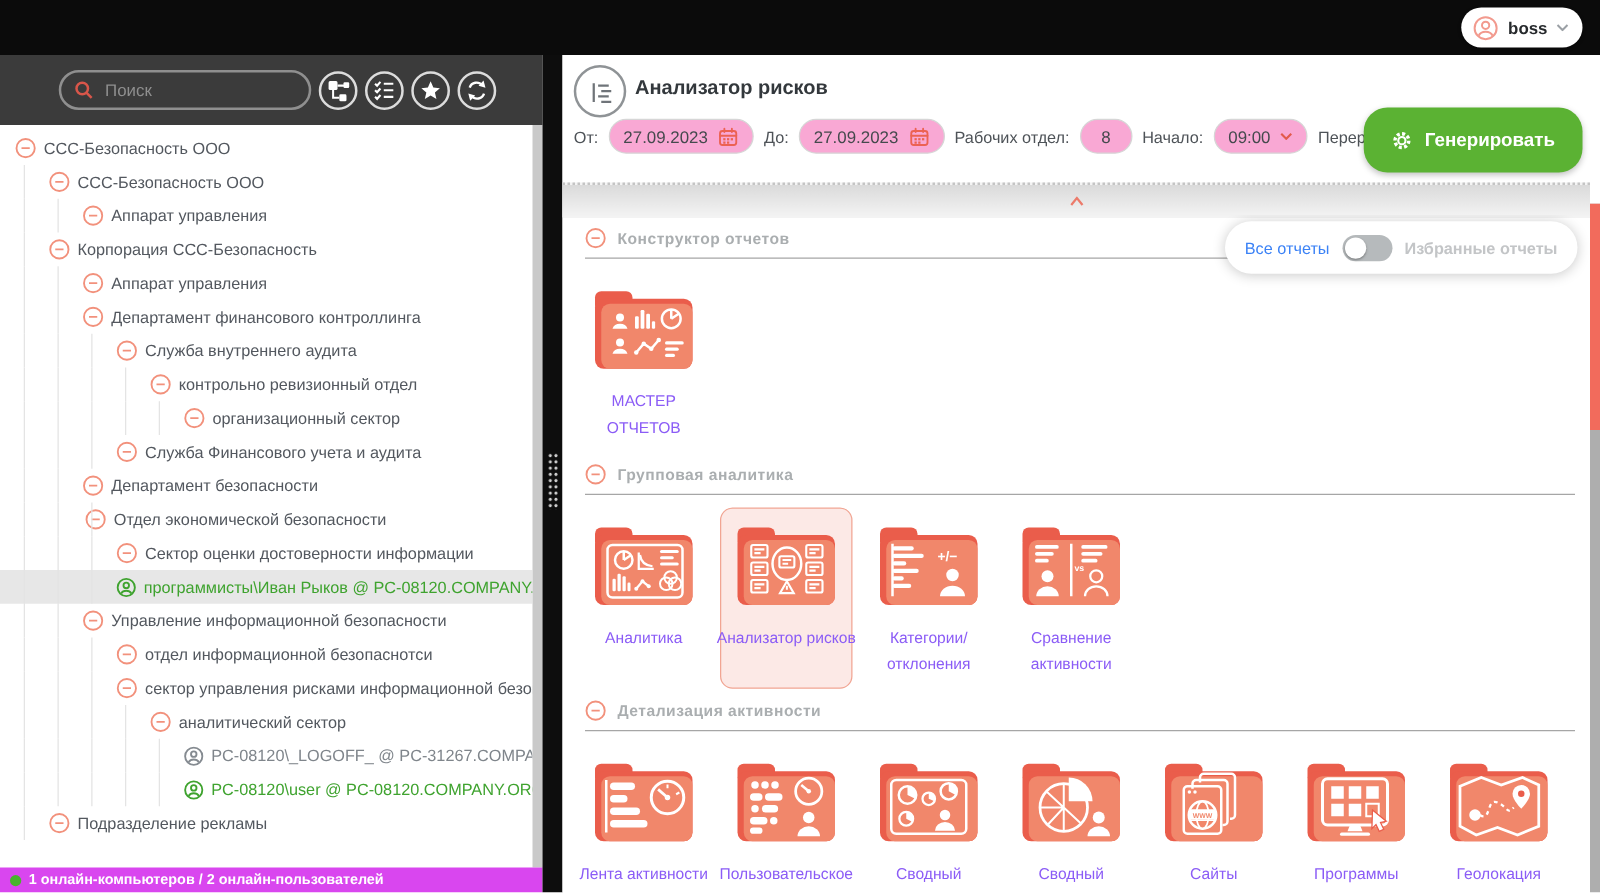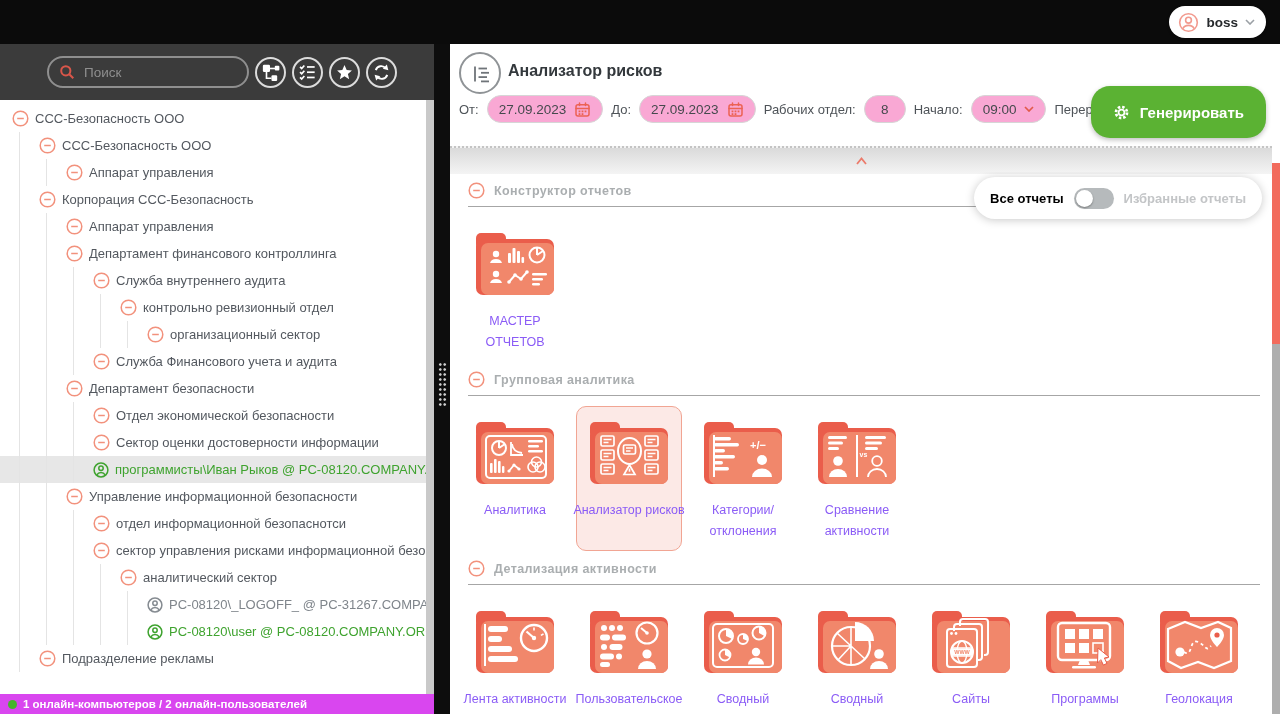--- a/index.html
+++ b/index.html
@@ -53,21 +53,21 @@
   .content{position:absolute;left:0;right:8px;top:128px;bottom:0;padding:10px 12px 0 18px;overflow:hidden;}
   .sec{display:flex;align-items:center;gap:9px;padding-bottom:7px;border-bottom:1px solid #a6a6a6;
        font-size:12.5px;font-weight:bold;color:#aaaeb0;letter-spacing:.4px;}
   .tiles{display:flex;align-items:flex-start;gap:8px;margin:10px 0 4px -6px;}
   .tile{width:100px;border-radius:10px;border:1.5px solid transparent;padding:12px 2px 8px;display:flex;
         flex-direction:column;align-items:center;cursor:pointer;}
   .tile.selected{background:#fce9e6;border-color:#f1a593;}
   .tlabel{margin-top:13px;font-size:12.5px;line-height:21px;color:#8b5cf6;text-align:center;min-height:42px;width:112px;margin-left:-6px;margin-right:-6px;}
   .togglecard{position:absolute;top:5px;right:10px;background:#fff;border-radius:21px;box-shadow:0 1px 10px rgba(0,0,0,.22);
         height:42px;display:flex;align-items:center;gap:10px;padding:0 16px;z-index:5;}
-  .tc-on{font-weight:bold;font-size:13px;color:#000000;}
+  .tc-on{font-weight:normal;font-size:13px;color:#3b82f6;}
   .tc-off{font-weight:bold;font-size:13px;color:#c3c5c7;}
   .sw{width:40px;height:21px;border-radius:11px;background:#b6babc;position:relative;cursor:pointer;flex:none;}
   .knob{position:absolute;left:2px;top:2px;width:17px;height:17px;border-radius:50%;background:#fff;box-shadow:0 1px 2px rgba(0,0,0,.35);}
   .msb{position:absolute;right:0;top:119px;bottom:0;width:8px;background:#aeaeae;}
   .msb-thumb{position:absolute;top:0;left:0;width:8px;height:181px;background:#f26b5c;}
 </style>
 </head>
 <body>
 
 <div class="topbar">
@@ -268,21 +268,21 @@
         <i class="g" style="left:19px"></i>
         <i class="g" style="left:46px"></i>
         <span class="ic">
           <svg width="17" height="17" viewBox="0 0 17 17">
             <circle cx="8.5" cy="8.5" r="7.3" fill="none" stroke="#f2917c" stroke-width="1.5"></circle>
             <path d="M5.2 8.5 H11.8" stroke="#f2917c" stroke-width="1.5"></path>
           </svg>
         </span>
         <span>Департамент безопасности</span>
       </div>
-      <div class="row" style="padding-left: 93px;">
+      <div class="row" style="padding-left: 68px;">
         <i class="g" style="left:19px"></i>
         <i class="g" style="left:46px"></i>
         <i class="g" style="left:73px"></i>
         <span class="ic">
           <svg width="17" height="17" viewBox="0 0 17 17">
             <circle cx="8.5" cy="8.5" r="7.3" fill="none" stroke="#f2917c" stroke-width="1.5"></circle>
             <path d="M5.2 8.5 H11.8" stroke="#f2917c" stroke-width="1.5"></path>
           </svg>
         </span>
         <span>Отдел экономической безопасности</span>

